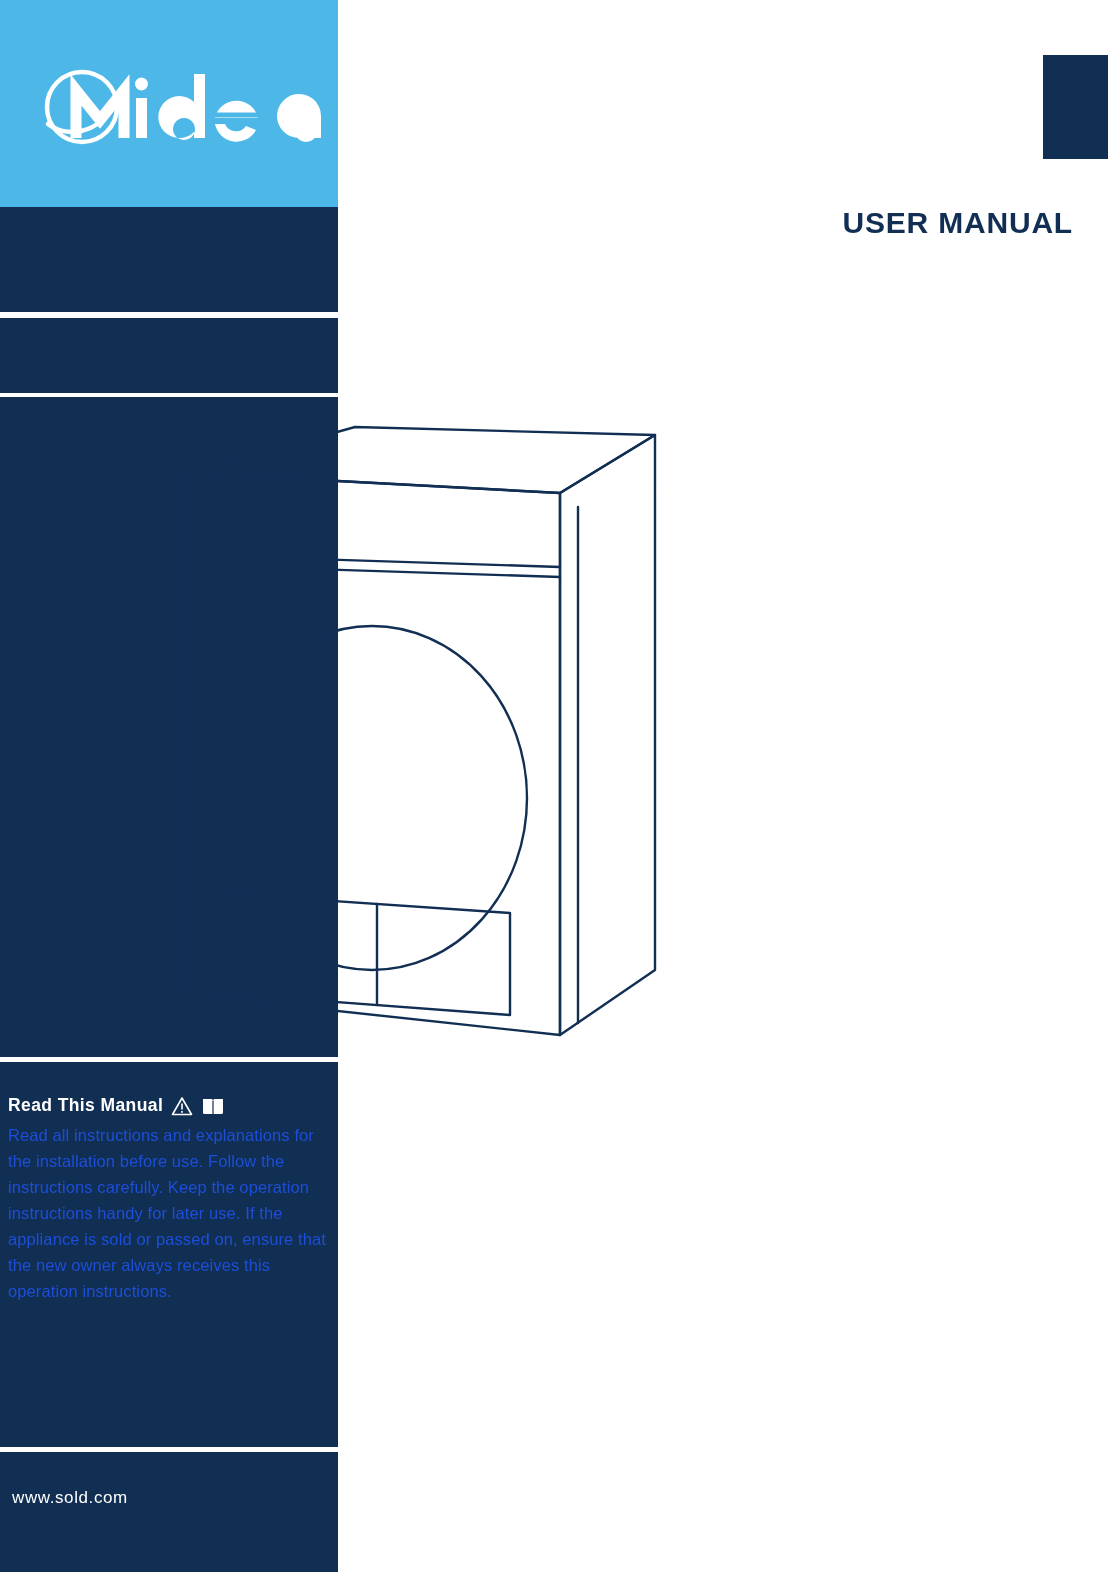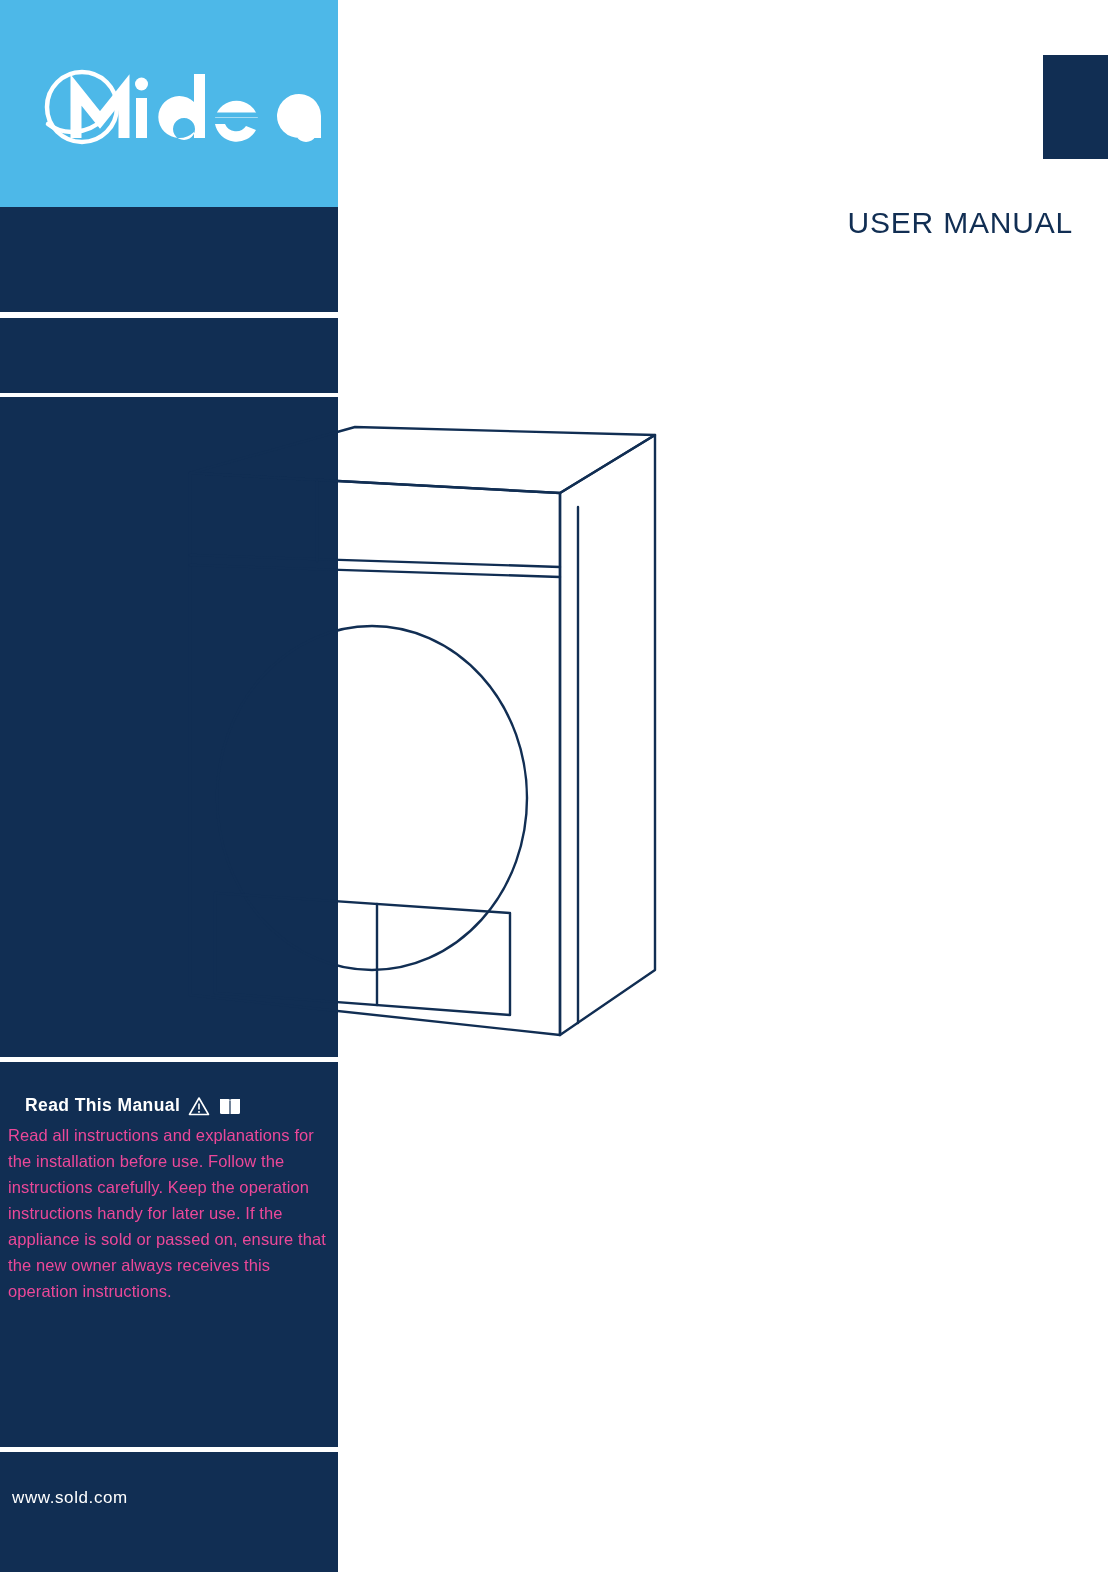--- a/index.html
+++ b/index.html
@@ -93,28 +93,27 @@
     display: flex;
     align-items: center;
     gap: 8px;
     margin-bottom: 6px;
   }
   .read-title {
     font-size: 17.5px;
     font-weight: bold;
     letter-spacing: 0.4px;
     white-space: nowrap;
-    margin-left: 17px;
   }
   .icon-warning, .icon-book { display: block; }
   .read-body {
     font-size: 16.5px;
     line-height: 26px;
     letter-spacing: 0.1px;
-    color: #ec4899;
+    color: #1d4ed8;
   }
 
   .website {
     position: absolute;
     left: 12px;
     top: 1488px;
     font-size: 17px;
     color: #ffffff;
     letter-spacing: 0.6px;
   }
@@ -126,21 +125,21 @@
     top: 55px;
     width: 65px;
     height: 104px;
     background: #112e53;
   }
   .user-manual {
     position: absolute;
     right: 35px;
     top: 206px;
     font-size: 30px;
-    font-weight: normal;
+    font-weight: bold;
     color: #112e53;
     letter-spacing: 0.8px;
   }
 
   
   .product-illustration {
     position: absolute;
     left: 180px;
     top: 415px;
     width: 490px;

